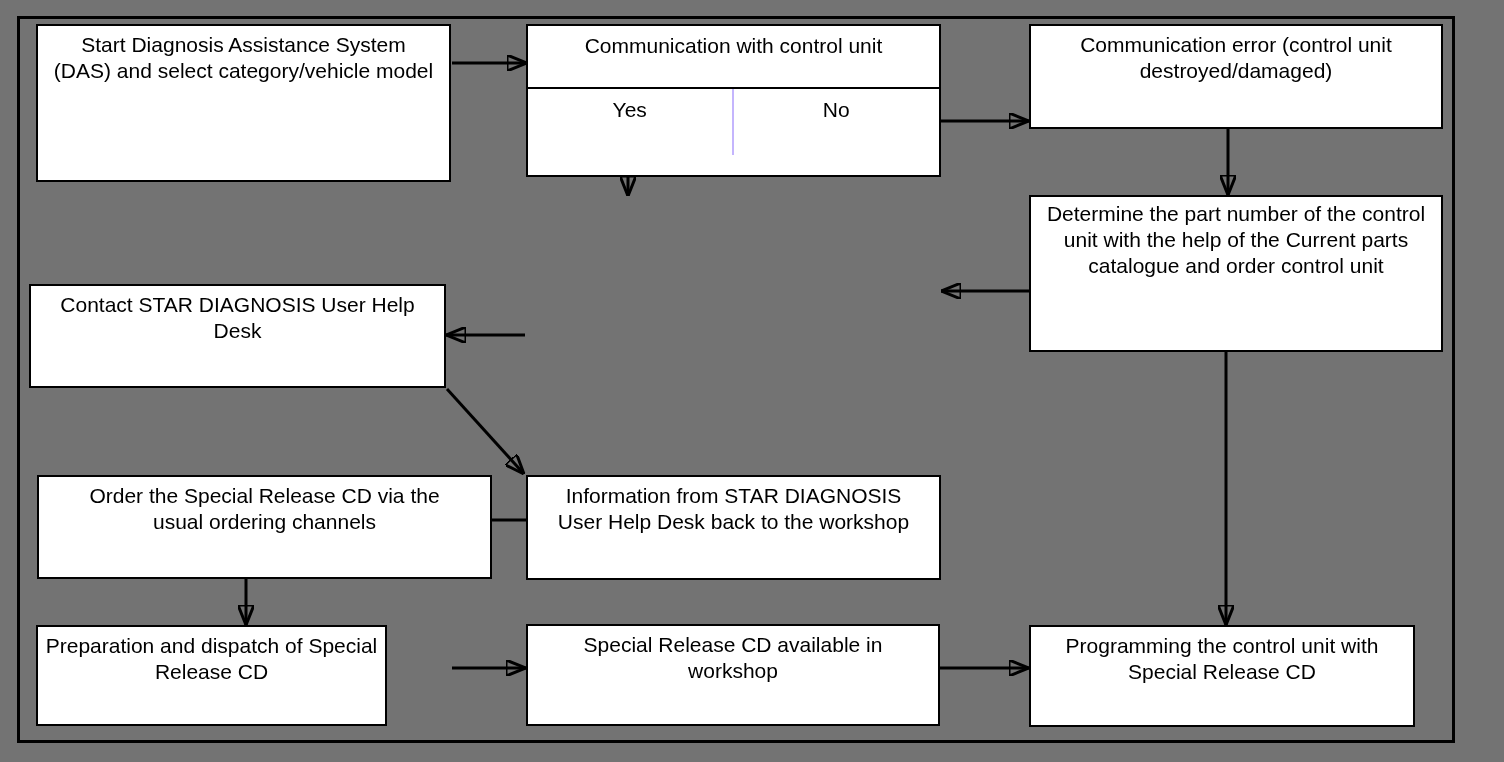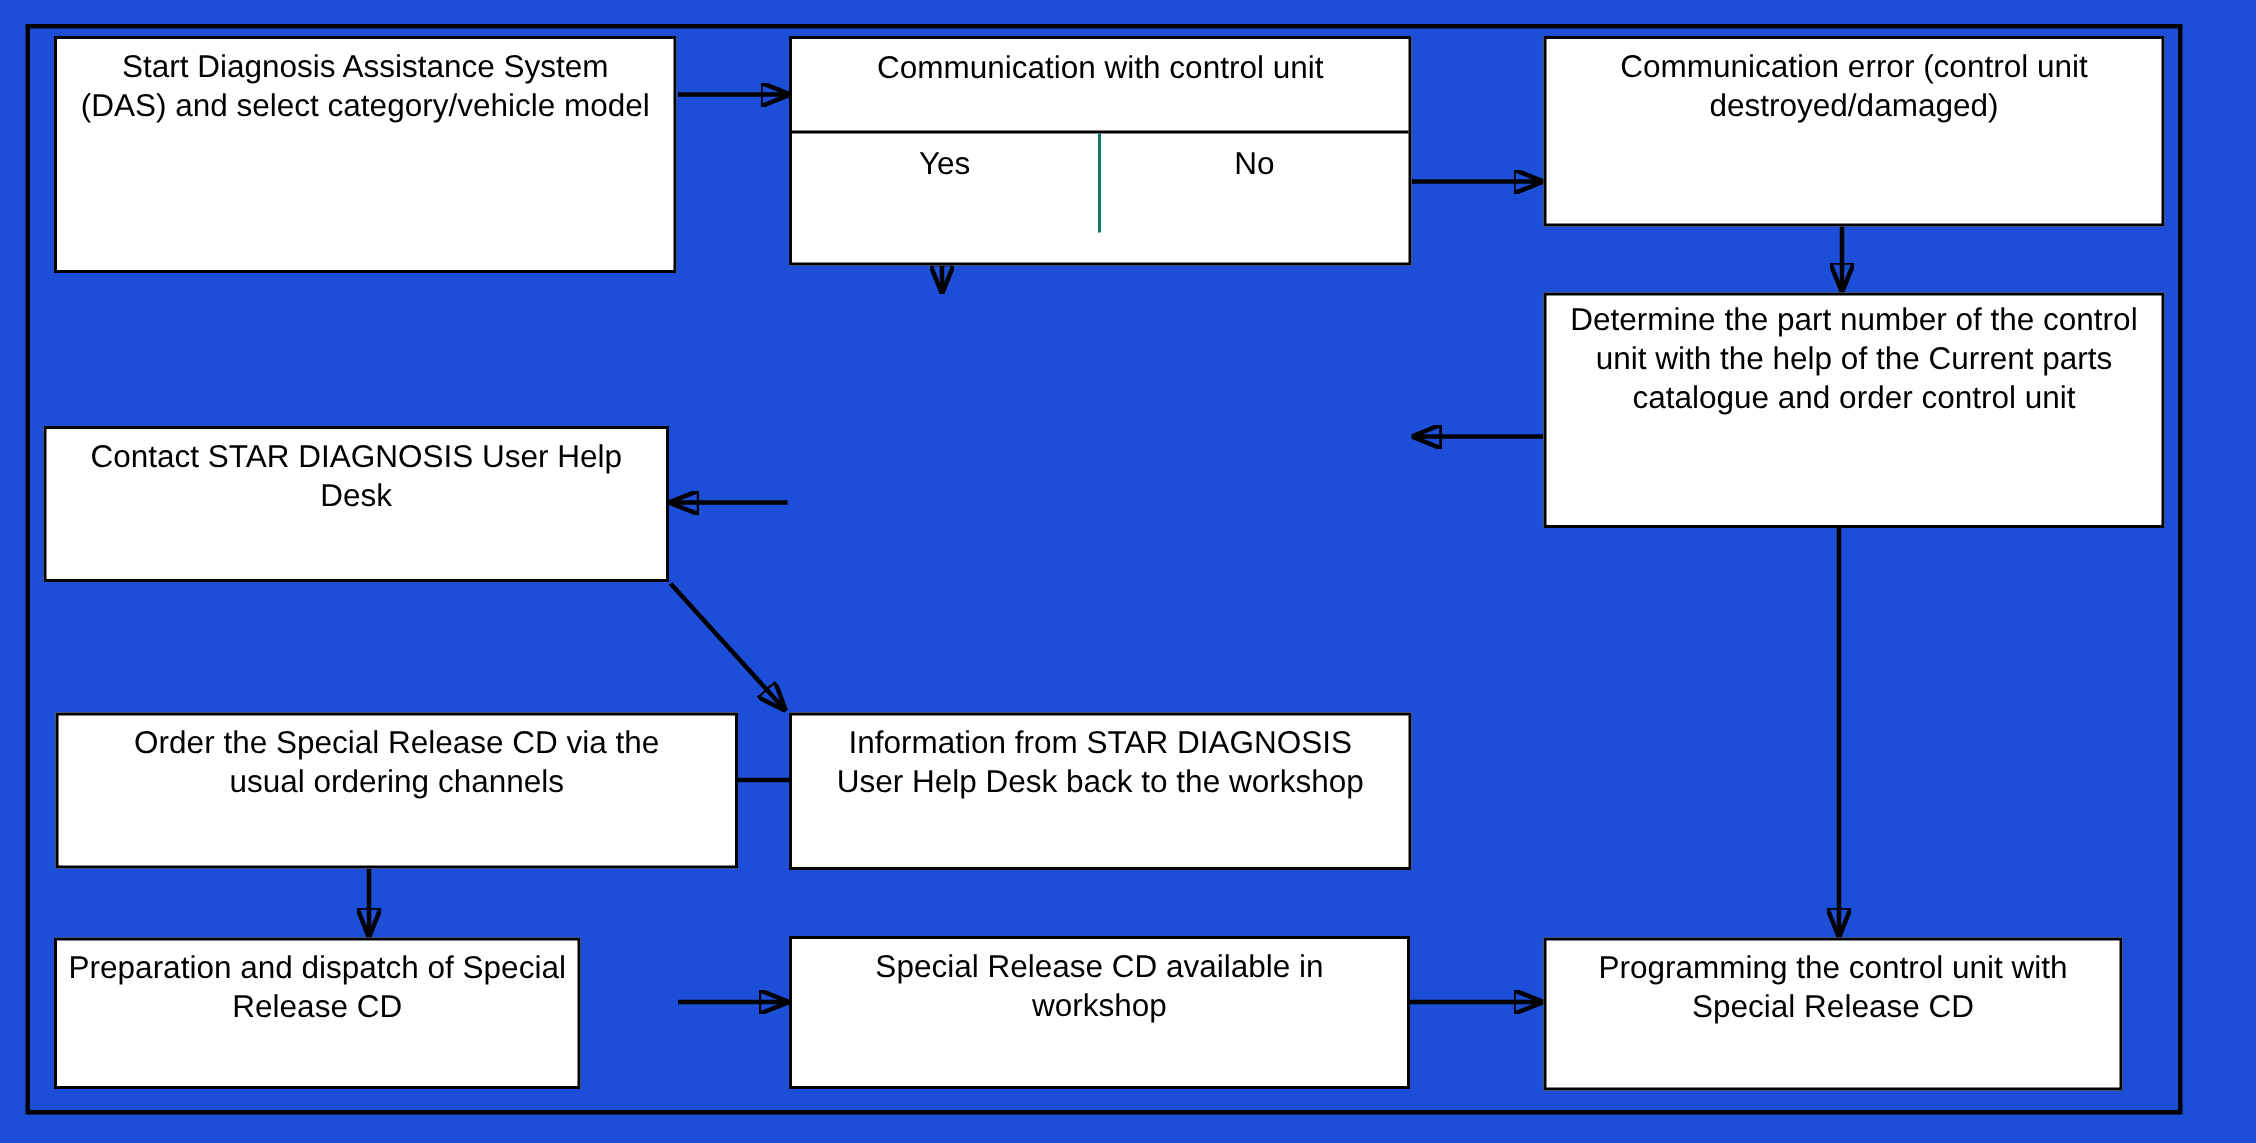--- a/index.html
+++ b/index.html
@@ -4,21 +4,21 @@
 <style>
   html, body {
     margin: 0;
     padding: 0;
     background: #ffffff;
   }
   #canvas {
     position: relative;
     width: 1504px;
     height: 762px;
-    background: #1d4ed8;
+    background: #737373;
     font-family: "Liberation Sans", "DejaVu Sans", sans-serif;
     font-size: 21px;
     line-height: 26px;
     color: #000000;
   }
   #outer-frame {
     position: absolute;
     left: 17px;
     top: 16px;
     width: 1438px;
@@ -33,21 +33,21 @@
     box-sizing: border-box;
     text-align: center;
     padding-top: 6px;
   }
   .node .lbl {
     display: inline-block;
     white-space: pre-line;
   }
   #n-start     { left: 36px;   top: 24px;  width: 415px; height: 158px; }
   #n-comm      { left: 526px;  top: 24px;  width: 415px; height: 153px; padding: 0; }
-  #n-error     { left: 1029px; top: 24px;  width: 414px; height: 127px; }
+  #n-error     { left: 1029px; top: 24px;  width: 414px; height: 105px; }
   #n-keep      { left: 525px;  top: 196px; width: 416px; height: 189px; }
   #n-determine { left: 1029px; top: 195px; width: 414px; height: 157px; padding-top: 4px; }
   #n-contact   { left: 29px;   top: 284px; width: 417px; height: 104px; }
   #n-info      { left: 526px;  top: 475px; width: 415px; height: 105px; }
   #n-order     { left: 37px;   top: 475px; width: 455px; height: 104px; }
   #n-prep      { left: 36px;   top: 625px; width: 351px; height: 101px; }
   #n-avail     { left: 526px;  top: 624px; width: 414px; height: 102px; }
   #n-prog      { left: 1029px; top: 625px; width: 386px; height: 102px; }
 
   
@@ -62,21 +62,21 @@
     display: flex;
     height: 66px;
   }
   #n-comm .comm-cell {
     flex: 1 1 50%;
     box-sizing: border-box;
     padding-top: 8px;
     text-align: center;
   }
   #n-comm .comm-cell-yes {
-    border-right: 2px solid #0f766e;
+    border-right: 2px solid #c4b5fd;
   }
 
   #arrows {
     position: absolute;
     left: 0;
     top: 0;
     pointer-events: none;
   }
   #arrows line, #arrows path {
     stroke: #000000;

